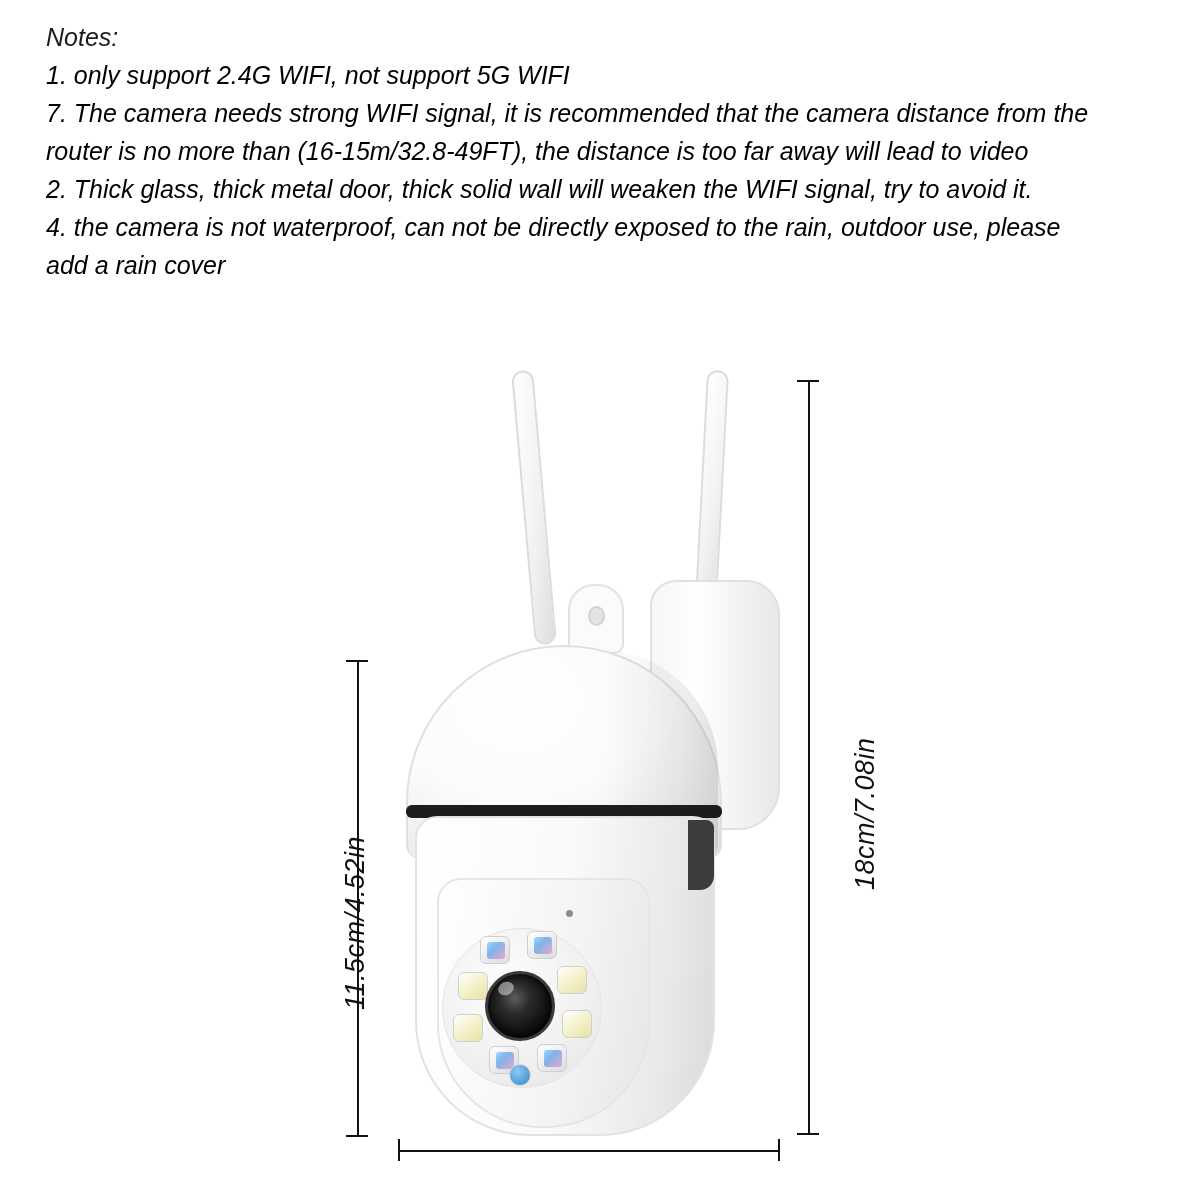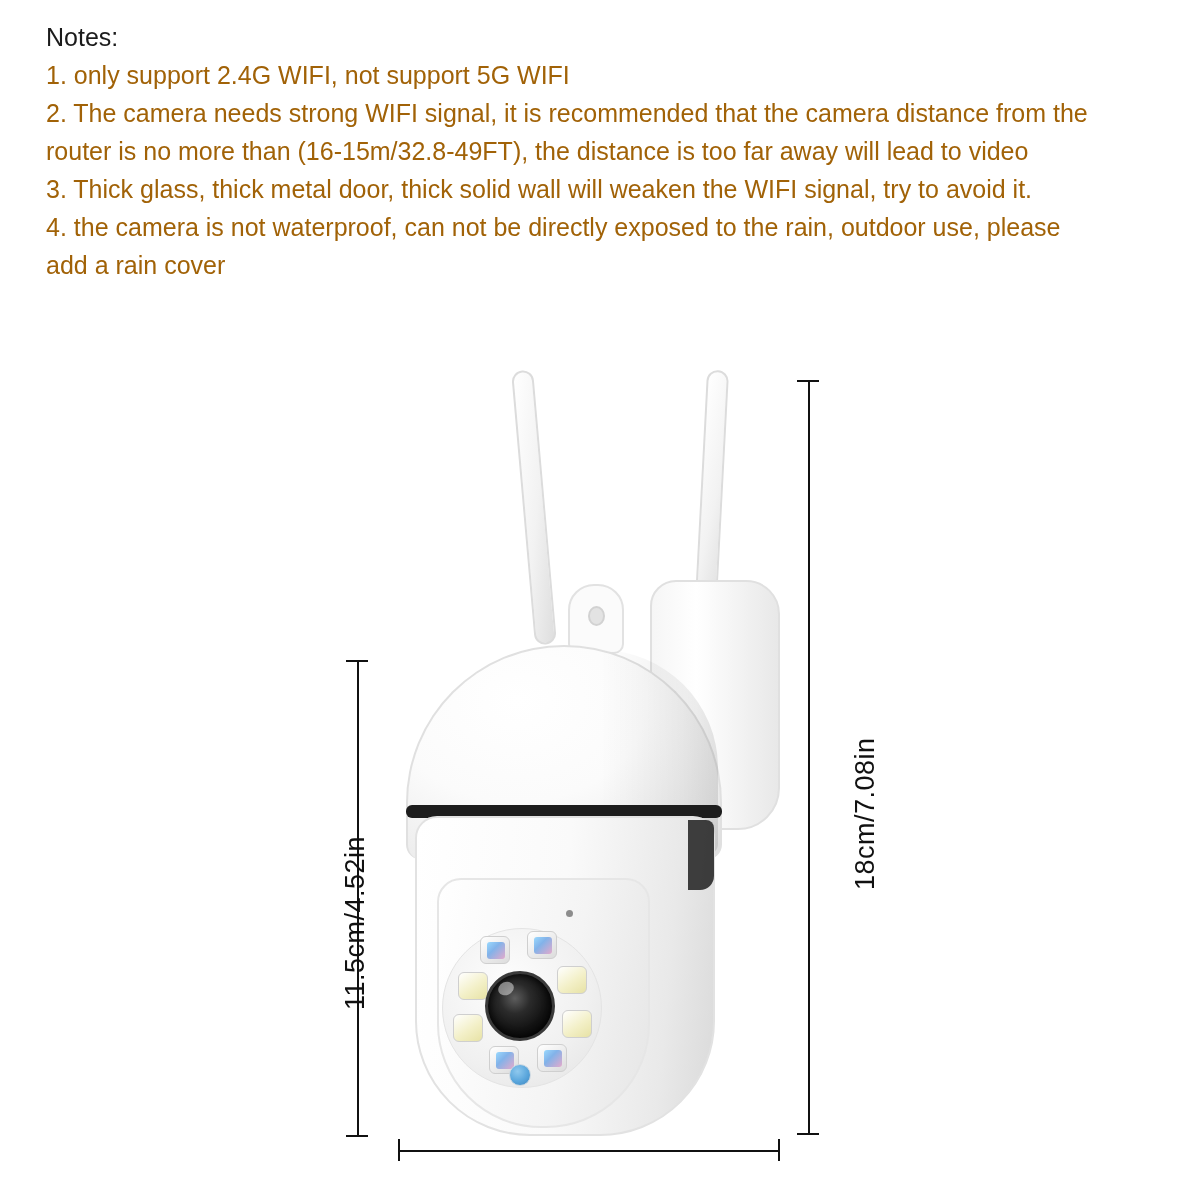--- a/index.html
+++ b/index.html
@@ -11,38 +11,39 @@
     background: #ffffff;
     font-family: "Liberation Sans", sans-serif;
     color: #1b1b1b;
     overflow: hidden;
   }
   #page {
     position: relative;
     width: 1200px;
     height: 1200px;
     background: #fff;
+    font-style: italic;
   }
 
   
   .notes {
     position: absolute;
     left: 46px;
     top: 18px;
     width: 1105px;
   }
   .notes-title {
     font-size: 25px;
     line-height: 38px;
     color: #1b1b1b;
   }
   .note-line {
     font-size: 25px;
     line-height: 38px;
-    color: #a16207;
+    color: #000000;
   }
 
   
   .product-area {
     position: absolute;
     left: 0;
     top: 350px;
     width: 1200px;
     height: 850px;
   }
@@ -263,23 +264,23 @@
   }
 </style>
 </head>
 <body>
 
 <div id="page">
 
   <div class="notes">
     <div class="notes-title">Notes:</div>
     <div class="note-line">1. only support 2.4G WIFI, not support 5G WIFI</div>
-    <div class="note-line">2. The camera needs strong WIFI signal, it is recommended that the camera distance from the</div>
+    <div class="note-line">7. The camera needs strong WIFI signal, it is recommended that the camera distance from the</div>
     <div class="note-line">router is no more than (16-15m/32.8-49FT), the distance is too far away will lead to video</div>
-    <div class="note-line">3. Thick glass, thick metal door, thick solid wall will weaken the WIFI signal, try to avoid it.</div>
+    <div class="note-line">2. Thick glass, thick metal door, thick solid wall will weaken the WIFI signal, try to avoid it.</div>
     <div class="note-line">4. the camera is not waterproof, can not be directly exposed to the rain, outdoor use, please</div>
     <div class="note-line">add a rain cover</div>
   </div>
 
   <div class="product-area">
 
     <div class="antenna antenna-left"></div>
     <div class="antenna antenna-right"></div>
 
     <div class="bracket"></div>

